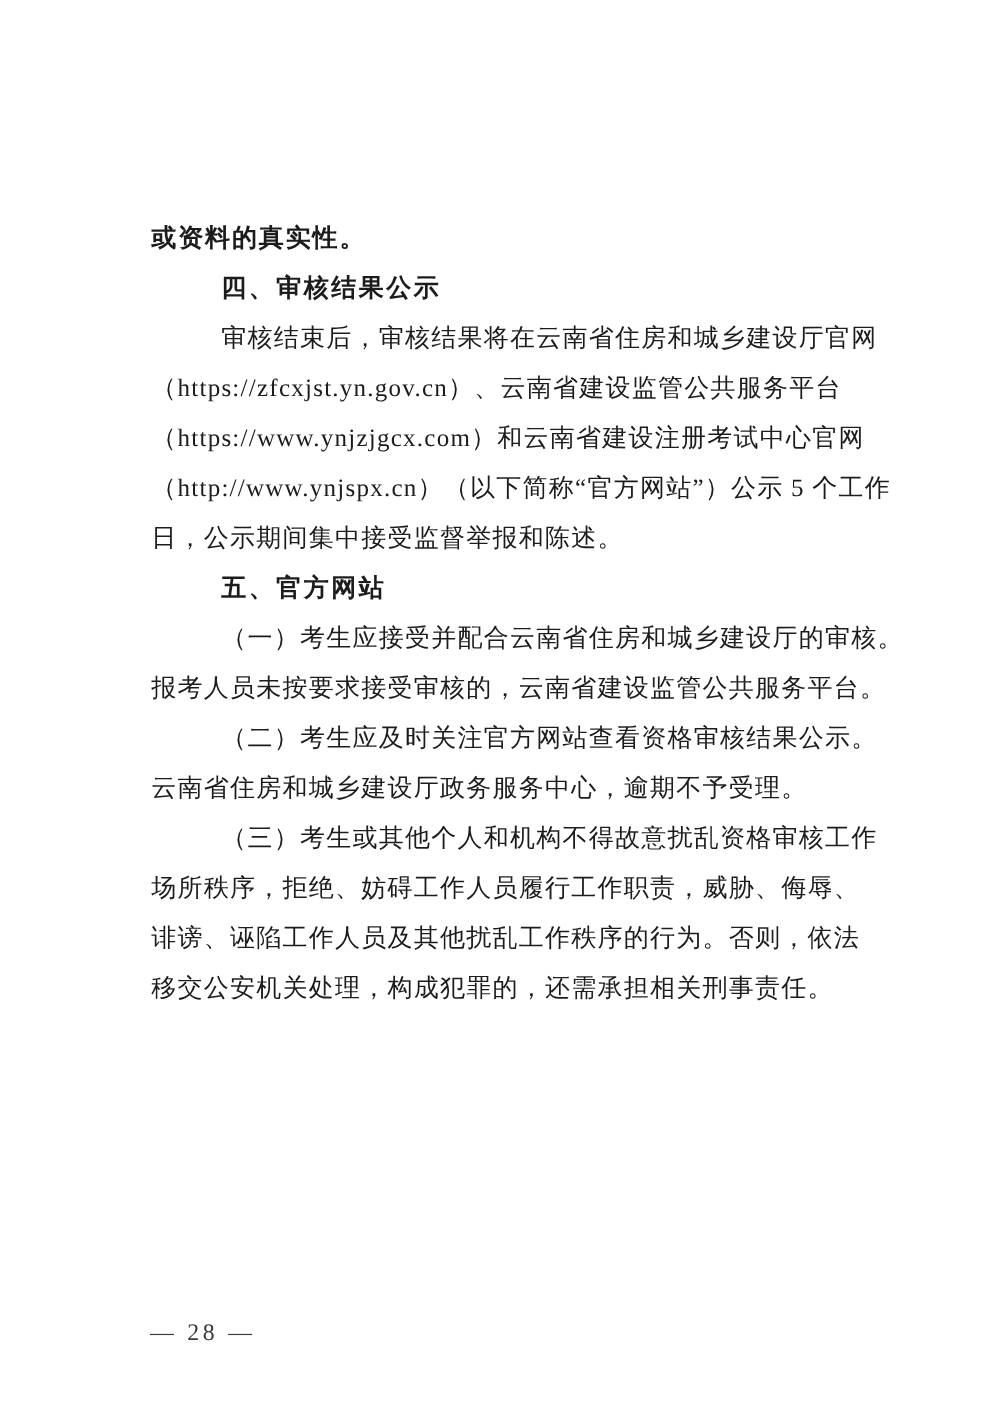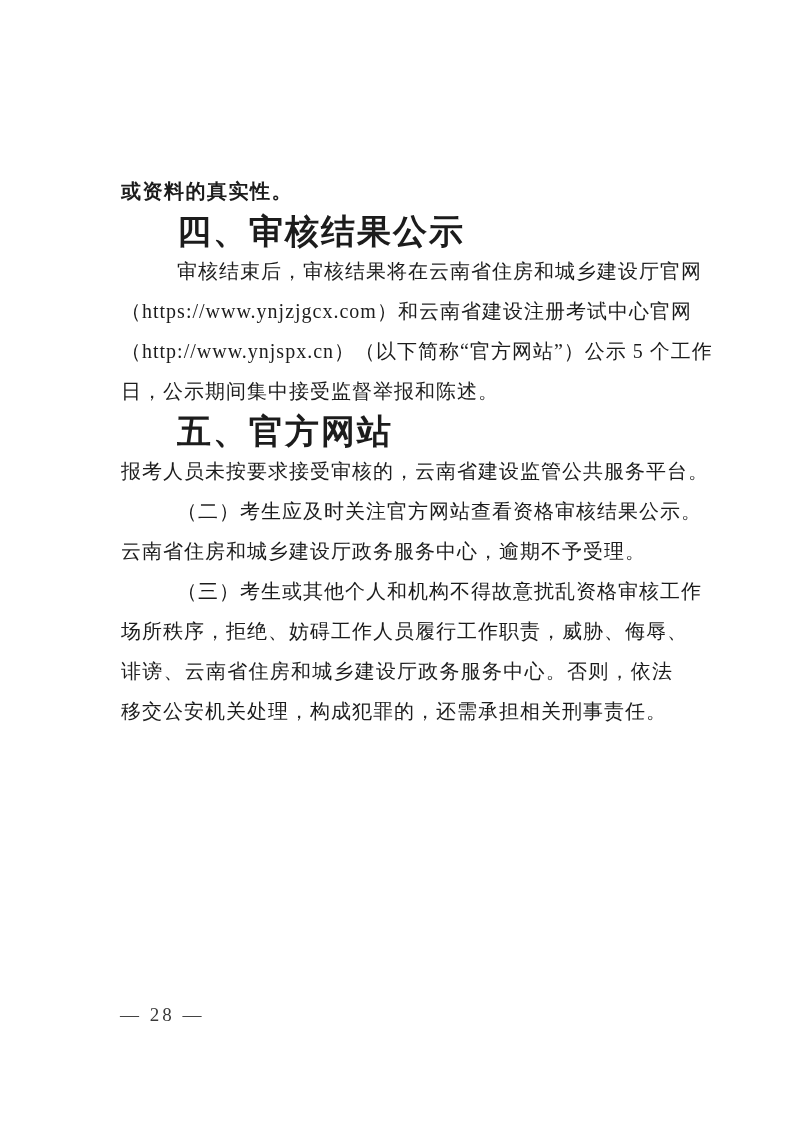--- a/index.html
+++ b/index.html
@@ -41,50 +41,52 @@
   
   .b {
     font-weight: 700;
     font-family: "Liberation Sans", "DejaVu Sans", sans-serif;
     letter-spacing: 1.5px;
   }
   
   .h {
     font-weight: 700;
     font-family: "Liberation Sans", "DejaVu Sans", sans-serif;
-    font-size: 34px;
+    font-size: 20px;
     letter-spacing: 2px;
   }
   .footer {
     position: absolute;
     left: 96px;
-    top: 980px;
+    top: 1032px;
     font-size: 19px;
     letter-spacing: 3px;
     color: #3a3a3a;
     font-family: "Liberation Serif", "DejaVu Serif", serif;
   }
 </style>
 </head>
 <body>
 
 <div class="page">
 
   <div class="textblock">
     <div class="line b">或资料的真实性。</div>
     <div class="line h ind">四、审核结果公示</div>
     <div class="line ind j">审核结束后，审核结果将在云南省住房和城乡建设厅官网</div>
+    <div class="line j">（https://zfcxjst.yn.gov.cn）、云南省建设监管公共服务平台</div>
     <div class="line j">（https://www.ynjzjgcx.com）和云南省建设注册考试中心官网</div>
     <div class="line j">（http://www.ynjspx.cn）（以下简称“官方网站”）公示 5 个工作</div>
     <div class="line">日，公示期间集中接受监督举报和陈述。</div>
     <div class="line h ind">五、官方网站</div>
+    <div class="line ind j">（一）考生应接受并配合云南省住房和城乡建设厅的审核。</div>
     <div class="line j">报考人员未按要求接受审核的，云南省建设监管公共服务平台。</div>
     <div class="line ind j">（二）考生应及时关注官方网站查看资格审核结果公示。</div>
     <div class="line">云南省住房和城乡建设厅政务服务中心，逾期不予受理。</div>
     <div class="line ind j">（三）考生或其他个人和机构不得故意扰乱资格审核工作</div>
     <div class="line j">场所秩序，拒绝、妨碍工作人员履行工作职责，威胁、侮辱、</div>
-    <div class="line j">诽谤、云南省住房和城乡建设厅政务服务中心。否则，依法</div>
+    <div class="line j">诽谤、诬陷工作人员及其他扰乱工作秩序的行为。否则，依法</div>
     <div class="line">移交公安机关处理，构成犯罪的，还需承担相关刑事责任。</div>
   </div>
 
   <div class="footer">— 28 —</div>
 
 </div>
 
 </body></html>

